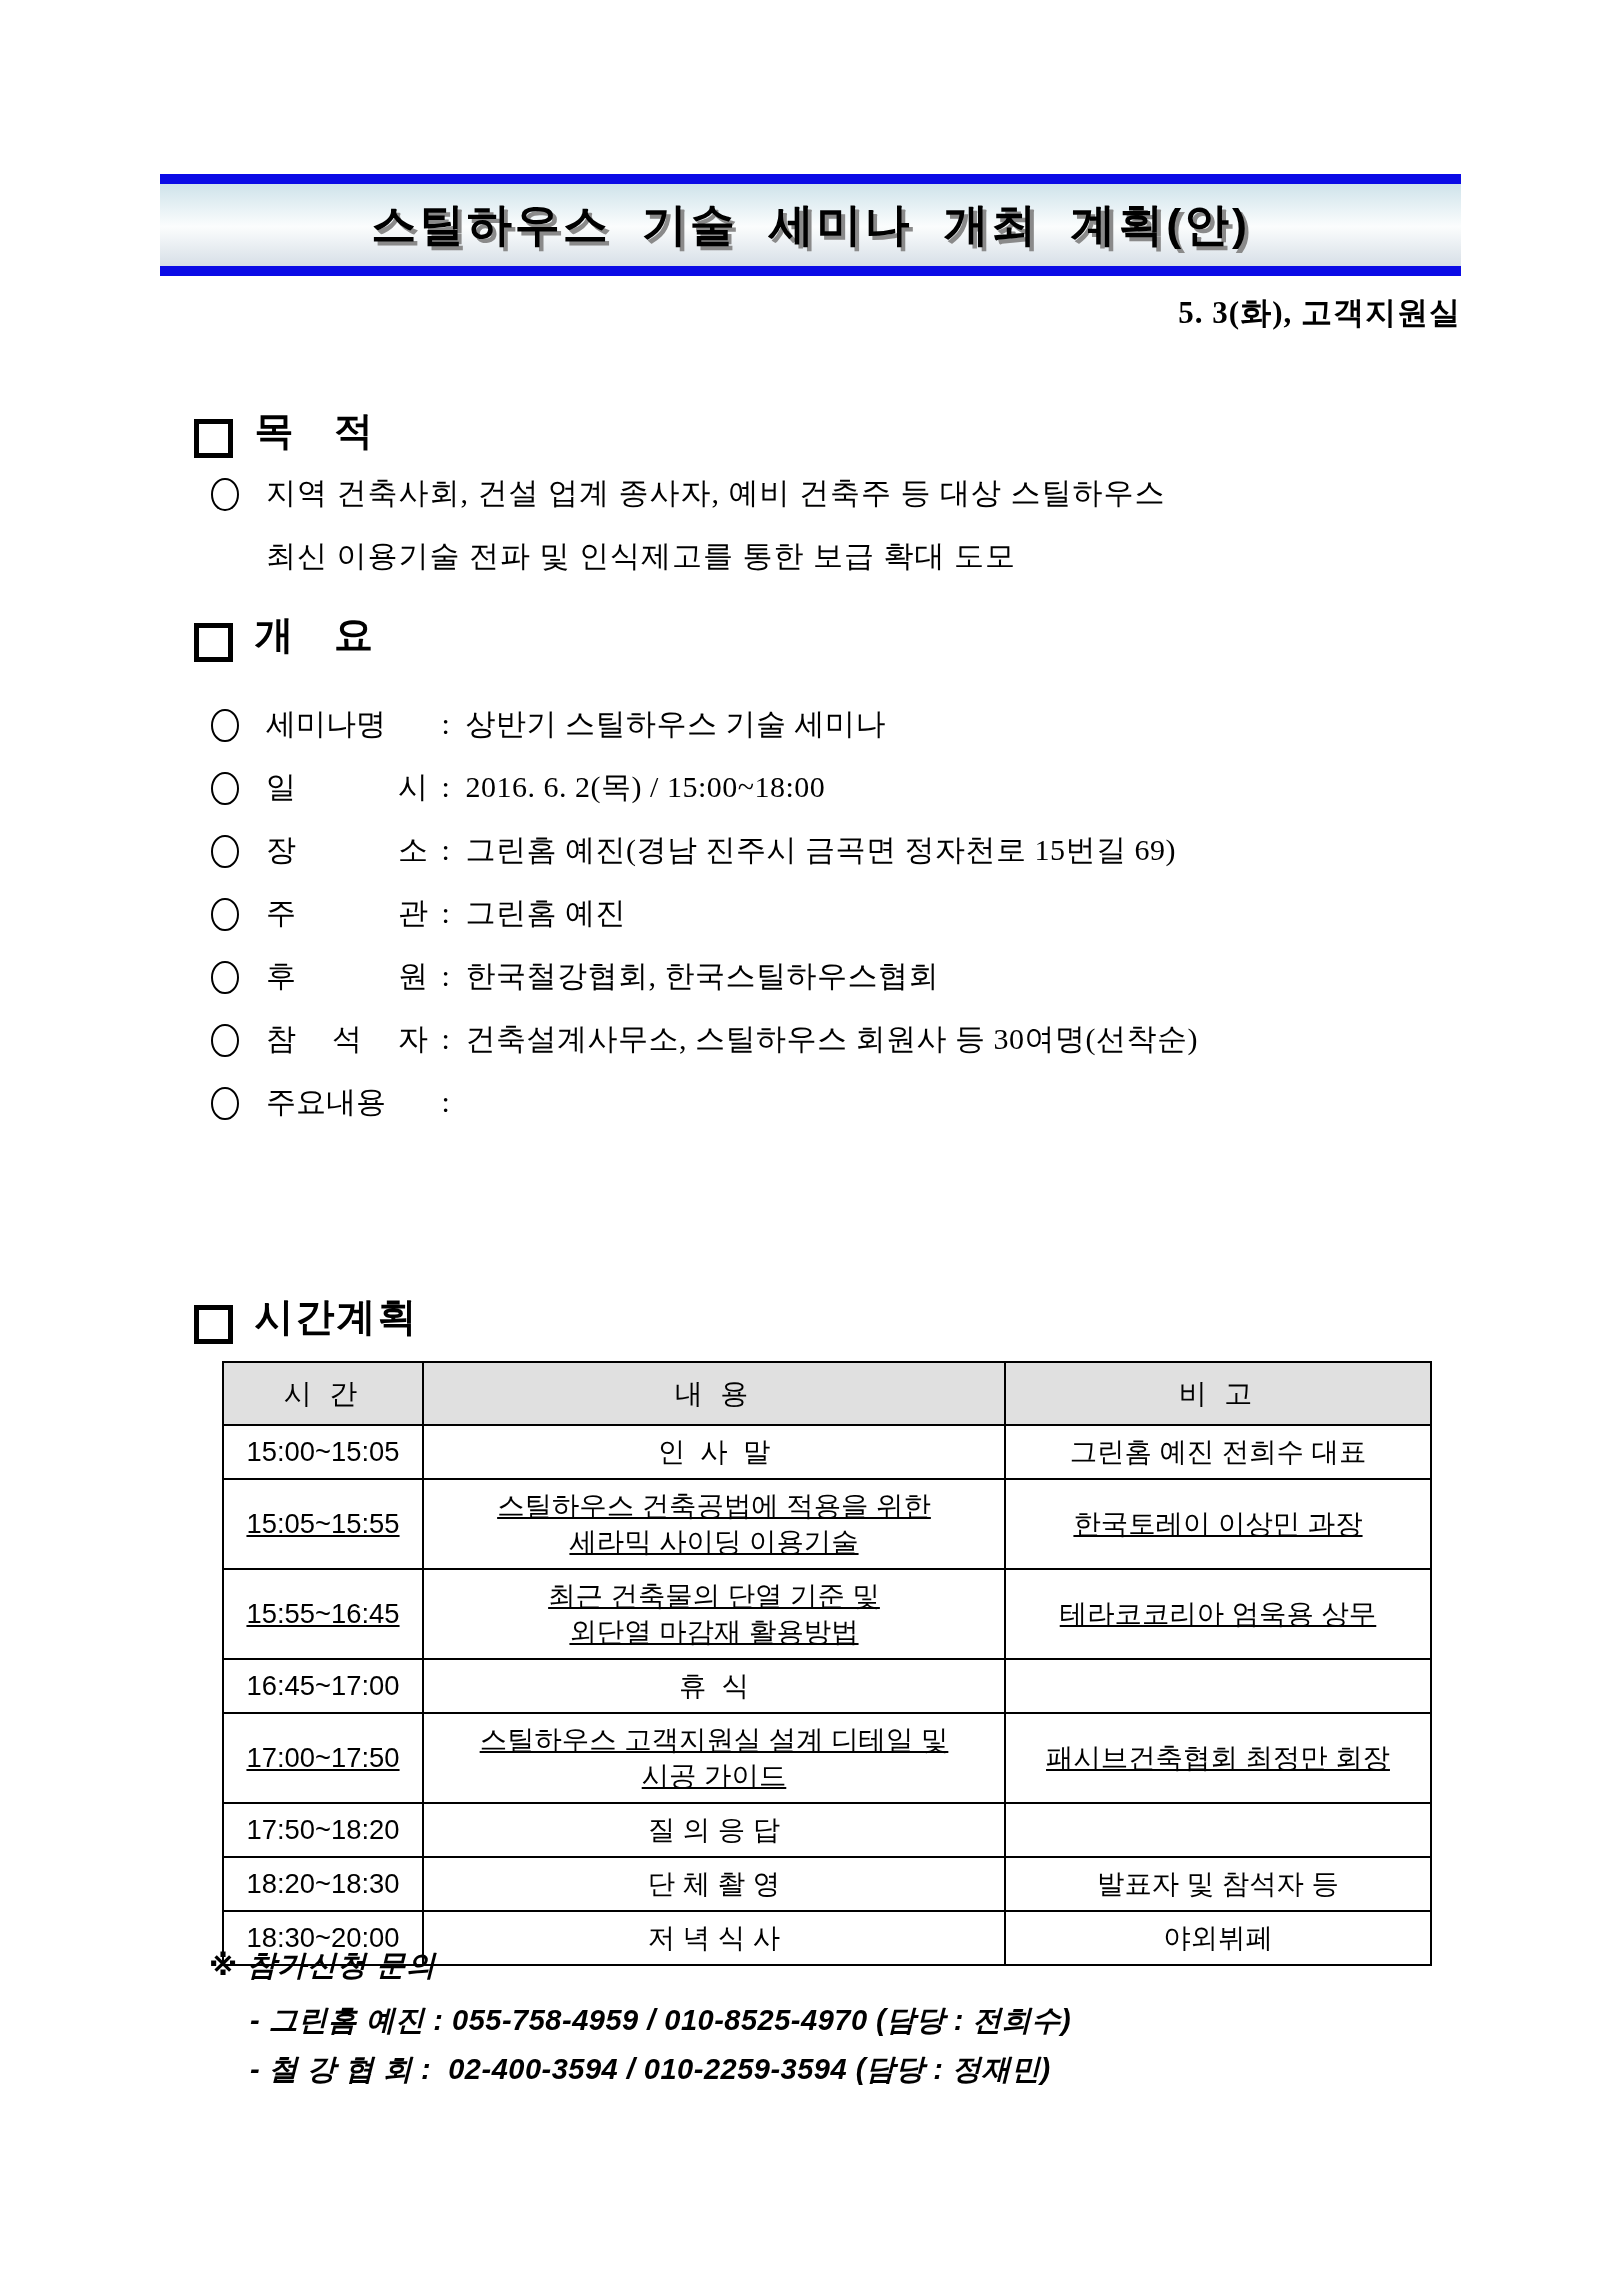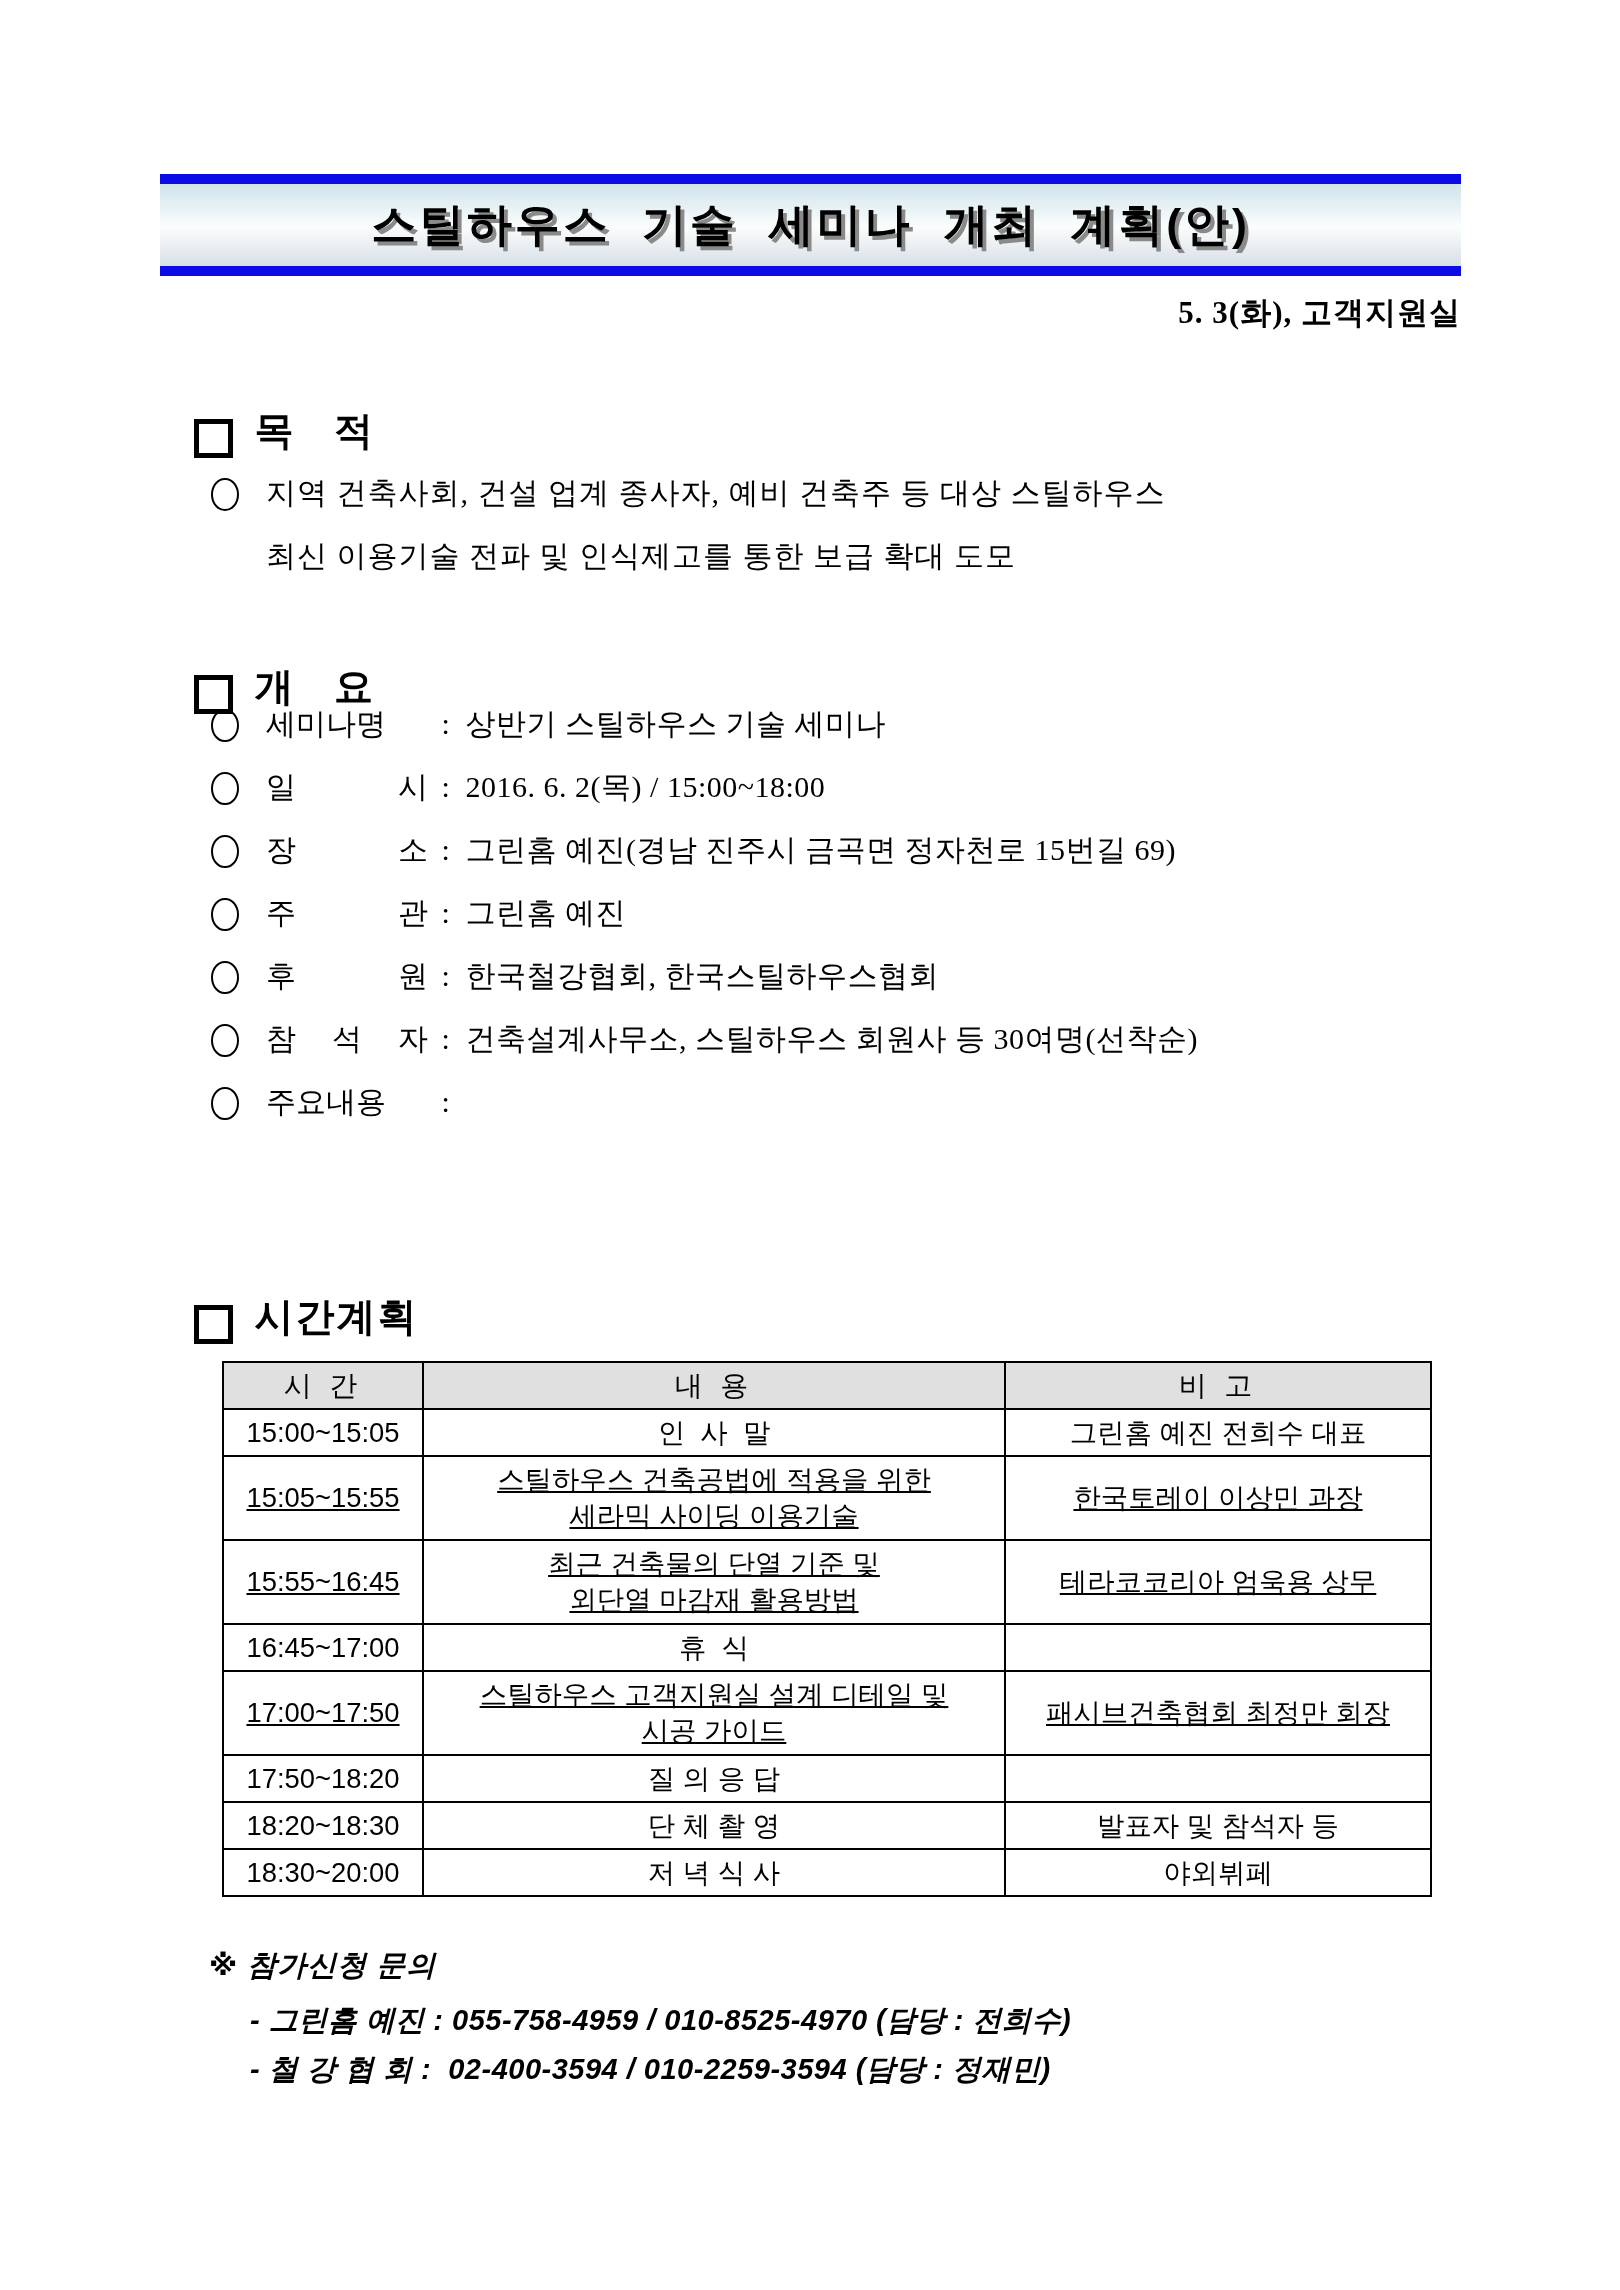--- a/index.html
+++ b/index.html
@@ -140,21 +140,21 @@
     width: 1209px;
     border-collapse: collapse;
     border: 2.9px solid #000;
     table-layout: fixed;
     font-family: "Liberation Sans", "DejaVu Sans", sans-serif;
   }
   .schedule-table th, .schedule-table td {
     border: 2px solid #000;
     text-align: center;
     vertical-align: middle;
-    padding: 0;
+    padding: 8px;
     font-size: 27.4px;
     line-height: 36px;
     white-space: pre-wrap;
   }
   .schedule-table thead th {
     background: #e0e0e0;
     height: 45px;
     font-weight: normal;
     font-size: 28px;
     letter-spacing: 4.9px;
@@ -204,21 +204,21 @@
   <div class="sec-heading" style="top: 404px;">
     <span class="sq-bullet"></span>
     <span class="sec-heading-text">목   적</span>
   </div>
   <div class="purpose-body">
     <span class="circle-bullet"></span>
     <div class="purpose-text">지역 건축사회, 건설 업계 종사자, 예비 건축주 등 대상 스틸하우스
 최신 이용기술 전파 및 인식제고를 통한 보급 확대 도모</div>
   </div>
 
-  <div class="sec-heading" style="top: 660px;">
+  <div class="sec-heading" style="top: 608px;">
     <span class="sq-bullet"></span>
     <span class="sec-heading-text">개   요</span>
   </div>
 
   <div class="overview-list">
     <div class="ov-item">
       <span class="circle-bullet"></span>
       <span class="ov-label">세미나명</span>
       <span class="ov-colon">:</span>
       <span class="ov-value">상반기 스틸하우스 기술 세미나</span>

